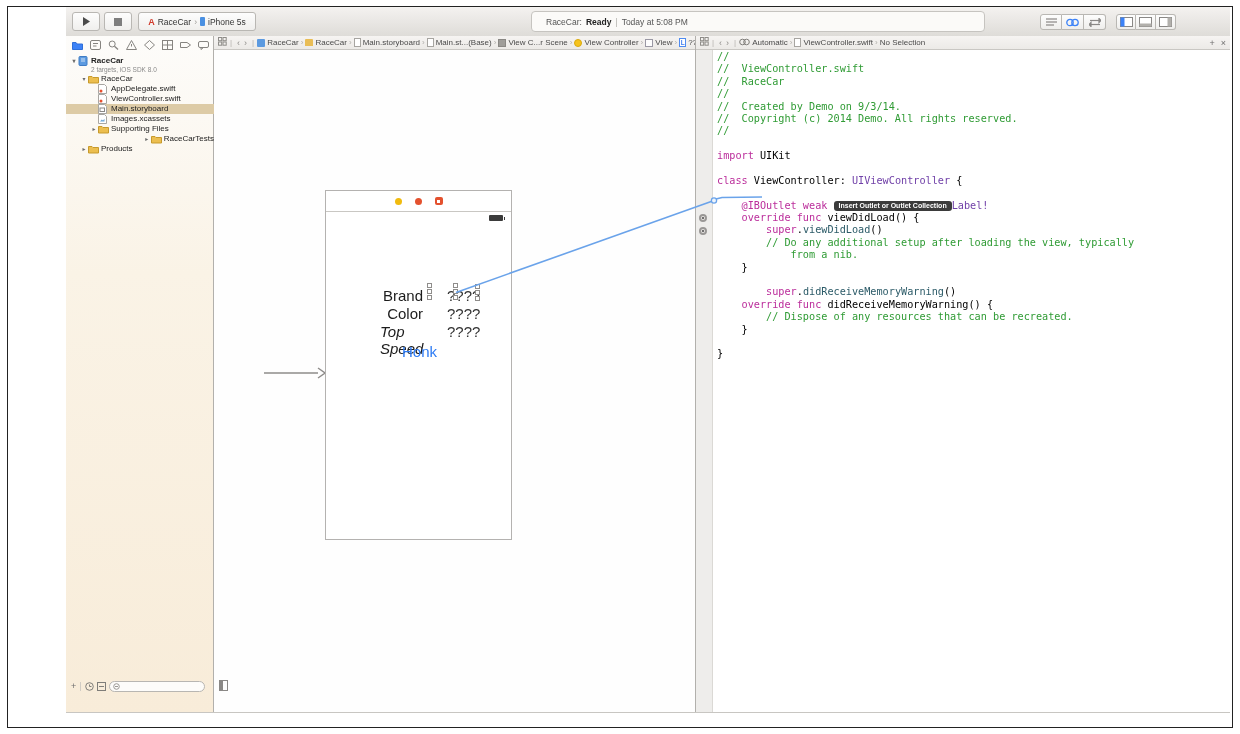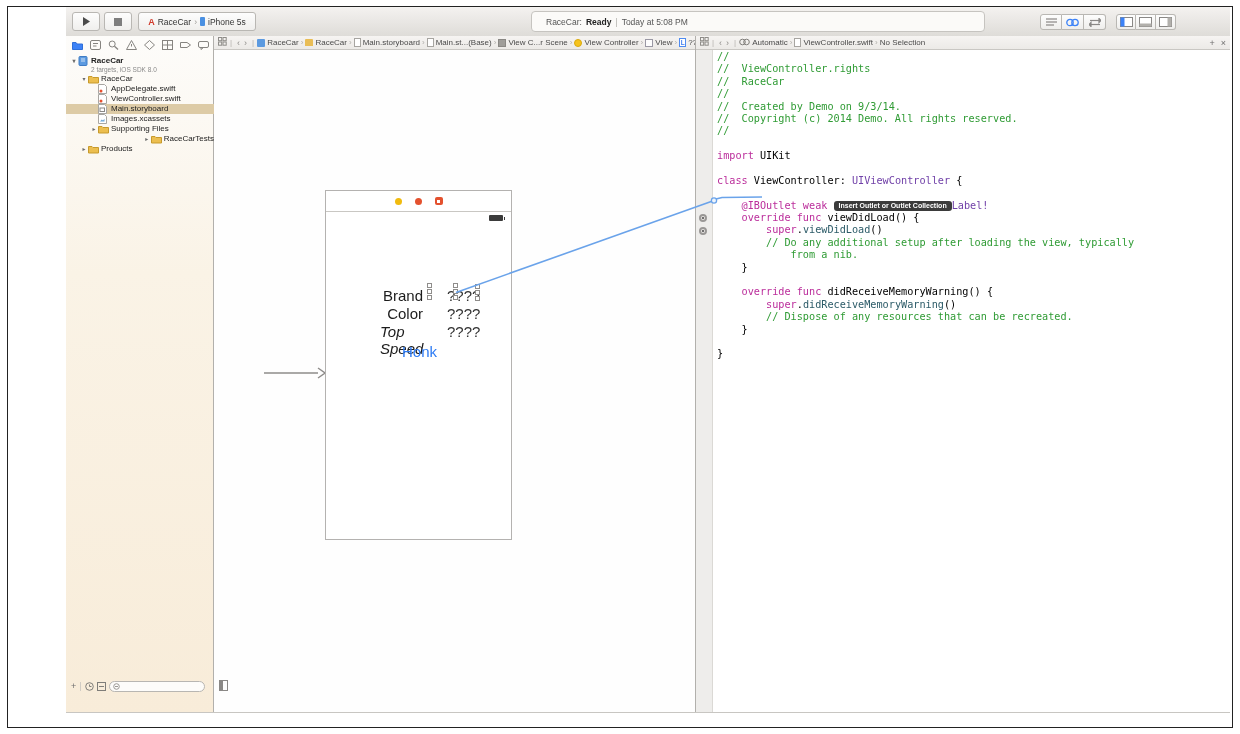--- a/index.html
+++ b/index.html
@@ -465,40 +465,40 @@
         <span>+</span>
         <span>×</span>
       </span>
     </div>
   <div id="gutter">
     <div class="well" style="top:164px;"></div>
     <div class="well" style="top:177px;"></div>
   </div>
   <div id="code">
       <div class="cl"><span class="c-com">//</span></div>
-      <div class="cl"><span class="c-com">//  ViewController.rights</span></div>
+      <div class="cl"><span class="c-com">//  ViewController.swift</span></div>
       <div class="cl"><span class="c-com">//  RaceCar</span></div>
       <div class="cl"><span class="c-com">//</span></div>
       <div class="cl"><span class="c-com">//  Created by Demo on 9/3/14.</span></div>
       <div class="cl"><span class="c-com">//  Copyright (c) 2014 Demo. All rights reserved.</span></div>
       <div class="cl"><span class="c-com">//</span></div>
       <div class="cl"></div>
       <div class="cl"><span class="c-kw">import</span><span class="c-pl"> UIKit</span></div>
       <div class="cl"></div>
       <div class="cl"><span class="c-kw">class</span><span class="c-pl"> ViewController: </span><span class="c-ty">UIViewController</span><span class="c-pl"> {</span></div>
       <div class="cl"></div>
       <div class="cl"><span class="c-kw">    @IBOutlet weak </span><span class="tip">Insert Outlet or Outlet Collection</span><span class="c-ty">Label!</span></div>
       <div class="cl"><span class="c-kw">    override func</span><span class="c-pl"> viewDidLoad() {</span></div>
       <div class="cl"><span class="c-kw">        super</span><span class="c-pl">.</span><span class="c-mc">viewDidLoad</span><span class="c-pl">()</span></div>
       <div class="cl"><span class="c-com">        // Do any additional setup after loading the view, typically</span></div>
       <div class="cl"><span class="c-com">            from a nib.</span></div>
       <div class="cl"><span class="c-pl">    }</span></div>
       <div class="cl"></div>
+      <div class="cl"><span class="c-kw">        super</span><span class="c-pl">.</span><span class="c-mc">didReceiveMemoryWarning</span><span class="c-pl">()</span></div>
       <div class="cl"><span class="c-kw">    override func</span><span class="c-pl"> didReceiveMemoryWarning() {</span></div>
-      <div class="cl"><span class="c-kw">        super</span><span class="c-pl">.</span><span class="c-mc">didReceiveMemoryWarning</span><span class="c-pl">()</span></div>
       <div class="cl"><span class="c-com">        // Dispose of any resources that can be recreated.</span></div>
       <div class="cl"><span class="c-pl">    }</span></div>
       <div class="cl"></div>
       <div class="cl"><span class="c-pl">}</span></div>
     </div>
 </div>
 
 <div class="abs" style="left:66px;top:712px;width:1164px;height:1px;background:#c8c6c2;"></div>
 
 <svg class="abs" id="overlay">

